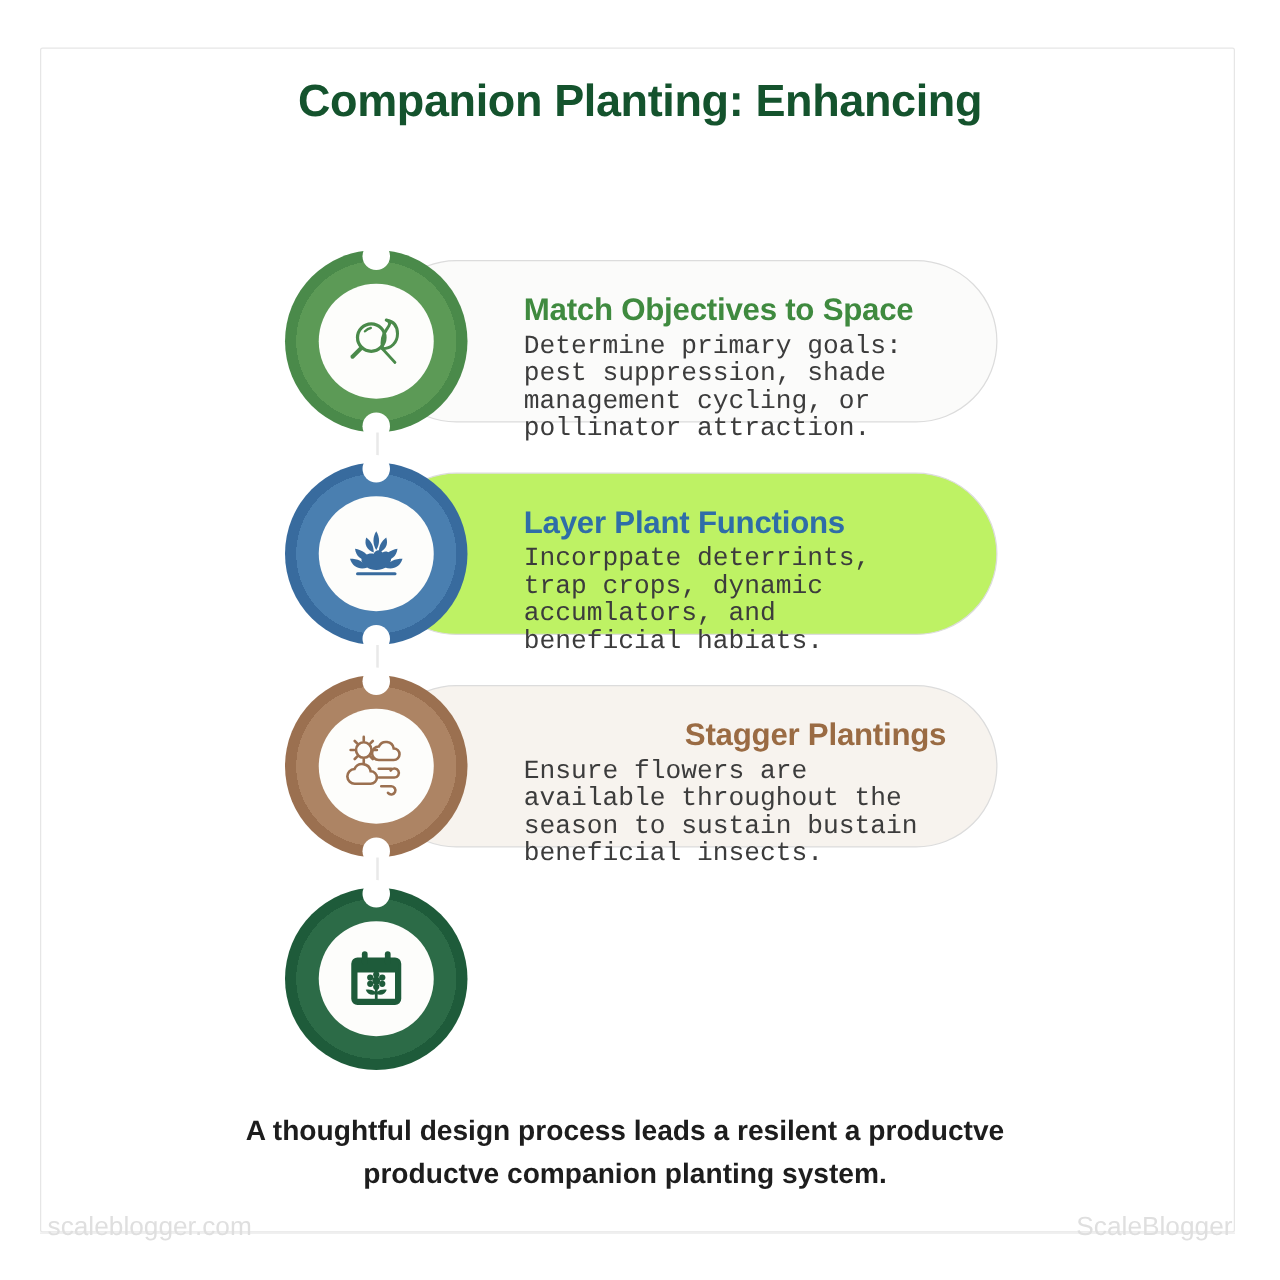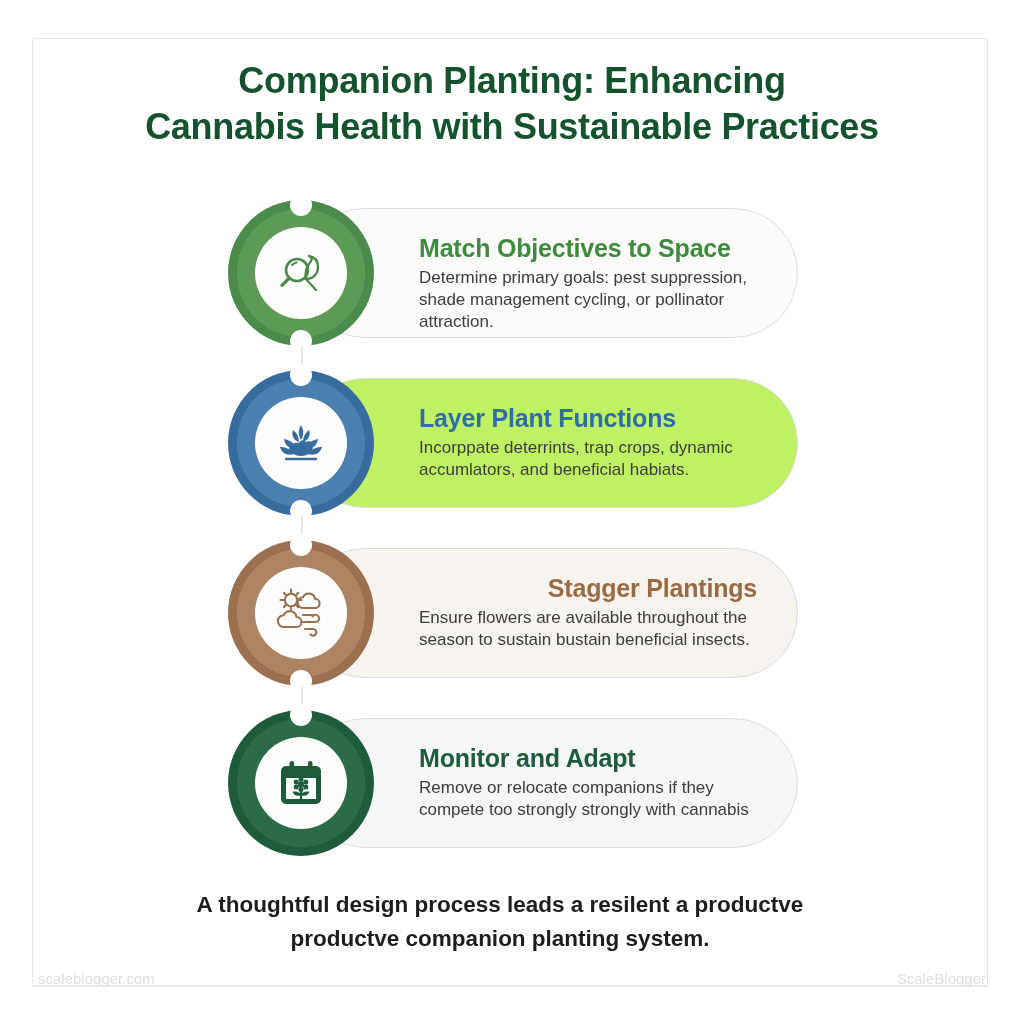--- a/index.html
+++ b/index.html
@@ -76,23 +76,24 @@
     padding: 18px 40px 18px 118px;
   }
   .card-title {
     font-size: 25px;
     font-weight: bold;
     line-height: 30px;
     margin: 6px 0 4px 0;
     letter-spacing: -0.2px;
   }
   .card-desc {
-    font-size: 17px;
+    font-size: 21px;
     line-height: 22px;
     color: #3c3c3c;
+    font-family: Liberation Mono, monospace;
   }
 
   
   .badge {
     position: absolute;
     left: 228px;
     top: 0px;
     width: 146px;
     height: 146px;
     border-radius: 50%;
@@ -153,37 +154,36 @@
     position: absolute;
     left: 32px;
     top: 986px;
     width: 956px;
     height: 1px;
     background: #ececec;
   }
   .watermark {
     position: absolute;
     top: 970px;
-    font-size: 15px;
+    font-size: 21px;
     color: #dfdfdf;
     text-align: right;
   }
   #wm-left  { left: 38px; }
   #wm-right { right: 38px; }
 </style>
 </head>
 <body>
 
 <div id="canvas">
 
   <div id="frame"></div>
 
   <div id="title">
     <span class="tline">Companion Planting: Enhancing</span>
-    <span class="tline">Cannabis Health with Sustainable Practices</span>
   </div>
 
   <div id="steps">
 
     <div class="step">
       <div class="card" style="background: rgb(251, 251, 250);">
         <div class="card-title" style="color: rgb(63, 138, 63);">Match Objectives to Space</div>
         <div class="card-desc">Determine primary goals: pest suppression, shade management cycling, or pollinator attraction.</div>
       </div>
       <div class="badge" style="background: radial-gradient(circle, rgb(92, 154, 86) 0px, rgb(92, 154, 86) 62%, rgb(74, 138, 74) 62%, rgb(74, 138, 74) 100%);">
@@ -245,24 +245,20 @@
             <path d="M16 43h8.5a5 5 0 0 0 0-10 6.8 6.8 0 0 0-12.9-1.8A5.2 5.2 0 0 0 12 43h4z"></path>
             <path d="M31 31h10M31 38h12.5a3.6 3.6 0 1 0-3-5.6"></path>
             <path d="M33 45h8a3.3 3.3 0 1 1-2.6 5.3"></path>
           </svg>
         </div>
       </div>
       <div class="connector"></div>
     </div>
 
     <div class="step">
-      <div class="card" style="background: rgb(245, 246, 245);">
-        <div class="card-title" style="color: rgb(30, 91, 58);">Monitor and Adapt</div>
-        <div class="card-desc">Remove or relocate companions if they compete too strongly strongly with cannabis</div>
-      </div>
       <div class="badge" style="background: radial-gradient(circle, rgb(44, 107, 71) 0px, rgb(44, 107, 71) 62%, rgb(30, 91, 58) 62%, rgb(30, 91, 58) 100%);">
         <div class="dot top"></div>
         <div class="badge-inner">
           <svg width="56" height="56" viewBox="0 0 56 56">
             <rect x="9" y="12" width="38" height="36" rx="4" fill="#1e5b3a" stroke="#1e5b3a" stroke-width="2"></rect>
             <rect x="13" y="23" width="30" height="21" fill="#fdfdfb"></rect>
             <rect x="16.5" y="6" width="4.6" height="11" rx="2.3" fill="#1e5b3a"></rect>
             <rect x="34.9" y="6" width="4.6" height="11" rx="2.3" fill="#1e5b3a"></rect>
             <g fill="#1e5b3a">
               <circle cx="28" cy="29.5" r="3.1"></circle>

